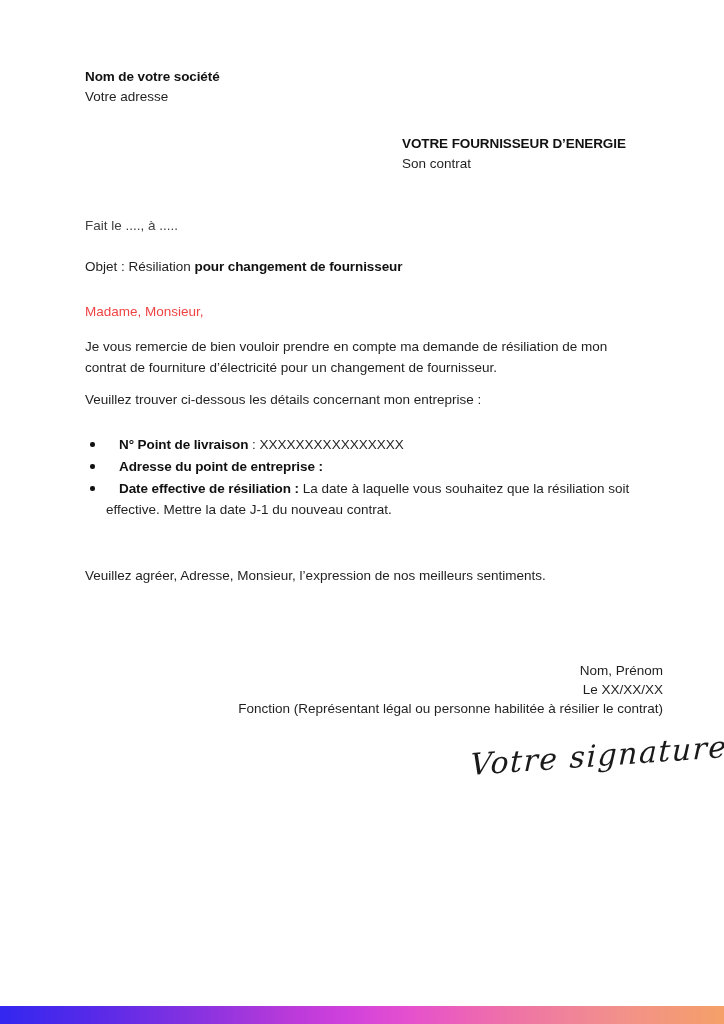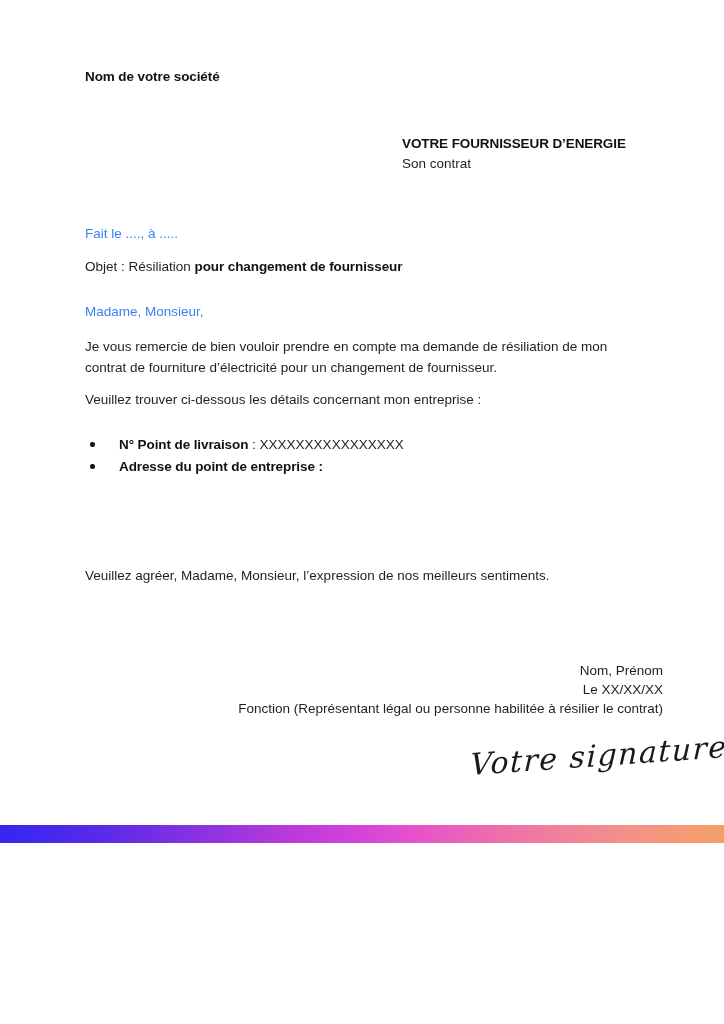--- a/index.html
+++ b/index.html
@@ -12,21 +12,21 @@
     background: #ffffff;
     font-family: "Liberation Sans", sans-serif;
     color: #1a1a1a;
     overflow: hidden;
     position: relative;
   }
 
   .page {
     position: relative;
     width: 724px;
-    height: 843px;
+    height: 1024px;
     background: #ffffff;
     box-sizing: border-box;
   }
 
   
   .sender-block {
     position: absolute;
     left: 85px;
     top: 68px;
     width: 400px;
@@ -65,24 +65,24 @@
     font-weight: normal;
     line-height: 19px;
     color: #1f1f1f;
     margin-top: 1px;
   }
 
   
   .date-line {
     position: absolute;
     left: 85px;
-    top: 224px;
-    font-size: 13.5px;
-    line-height: 19px;
-    color: #3b82f6;
+    top: 216px;
+    font-size: 13.5px;
+    line-height: 19px;
+    color: #404040;
   }
 
   
   .subject-line {
     position: absolute;
     left: 85px;
     top: 257px;
     font-size: 13.5px;
     line-height: 19px;
     color: #1f1f1f;
@@ -93,21 +93,21 @@
     color: #111111;
   }
 
   
   .salutation {
     position: absolute;
     left: 85px;
     top: 302px;
     font-size: 13.5px;
     line-height: 19px;
-    color: #3b82f6;
+    color: #ef4444;
   }
 
   
   .para-1 {
     position: absolute;
     left: 85px;
     top: 336px;
     width: 562px;
     font-size: 13.5px;
     line-height: 21px;
@@ -225,20 +225,21 @@
     );
   }
 </style>
 </head>
 <body>
 
 <div class="page">
 
   <div class="sender-block">
     <div class="sender-name">Nom de votre société</div>
+    <div class="sender-address">Votre adresse</div>
   </div>
 
   <div class="recipient-block">
     <div class="recipient-name">VOTRE  FOURNISSEUR D’ENERGIE</div>
     <div class="recipient-address">Son contrat</div>
   </div>
 
   <div class="date-line">Fait le ...., à .....</div>
 
   <div class="subject-line">
@@ -251,23 +252,26 @@
 
   <div class="para-2">Veuillez trouver ci-dessous les détails concernant mon entreprise :</div>
 
   <ul class="details-list">
     <li>
       <span class="lbl">N° Point de livraison</span><span> : </span><span>XXXXXXXXXXXXXXXX</span>
     </li>
     <li>
       <span class="lbl">Adresse du point de entreprise :</span><span></span><span></span>
     </li>
+    <li>
+      <span class="lbl">Date effective de résiliation :</span><span> </span><span>La date à laquelle vous souhaitez que la résiliation soit effective. Mettre la date J-1 du nouveau contrat.</span>
+    </li>
   </ul>
 
-  <div class="closing">Veuillez agréer, Madame, Monsieur, l’expression de nos meilleurs sentiments.</div>
+  <div class="closing">Veuillez agréer, Adresse, Monsieur, l’expression de nos meilleurs sentiments.</div>
 
   <div class="signoff-block">
     <div class="signoff-line">Nom, Prénom</div>
     <div class="signoff-line">Le XX/XX/XX</div>
     <div class="signoff-line">Fonction (Représentant légal ou personne habilitée à résilier le contrat)</div>
   </div>
 
   <div class="signature-script">Votre signature</div>
 
   <div class="gradient-bar"></div>

